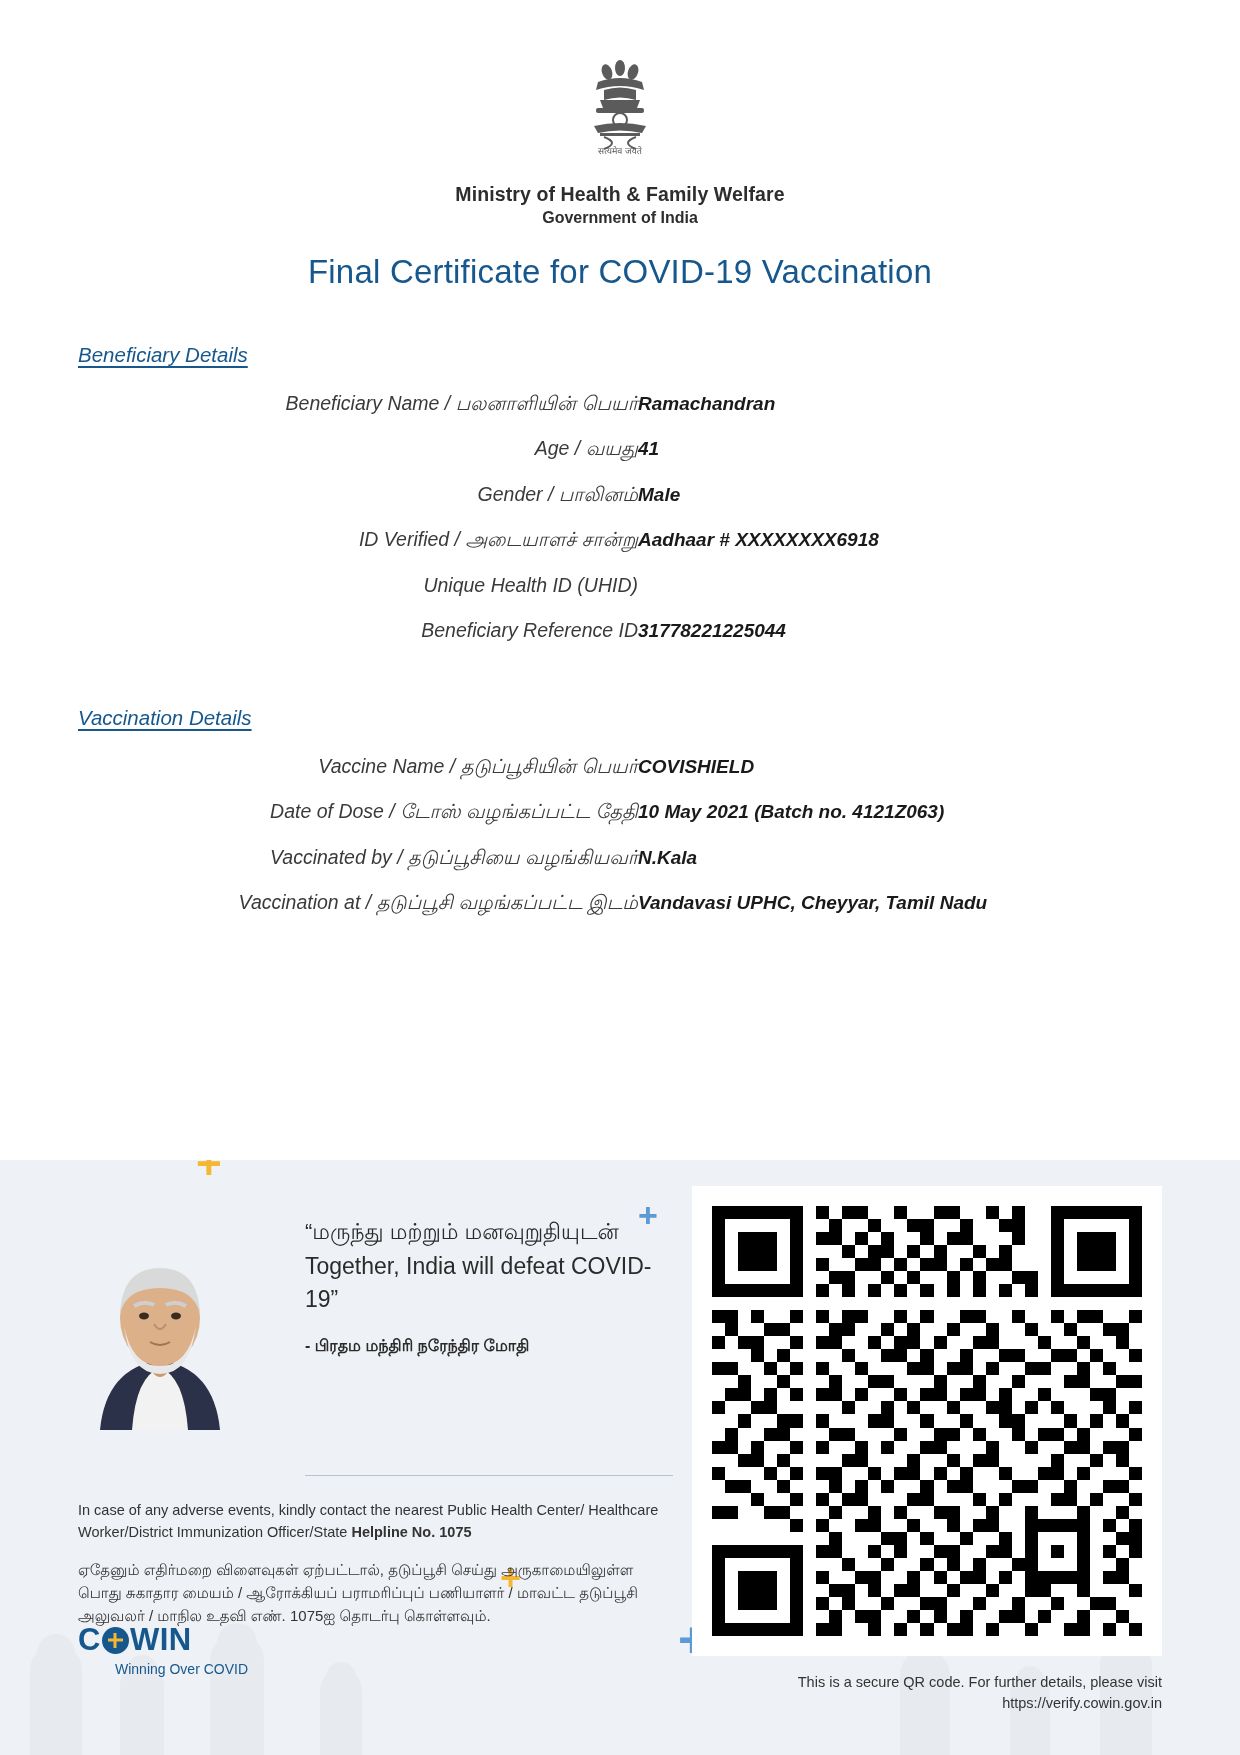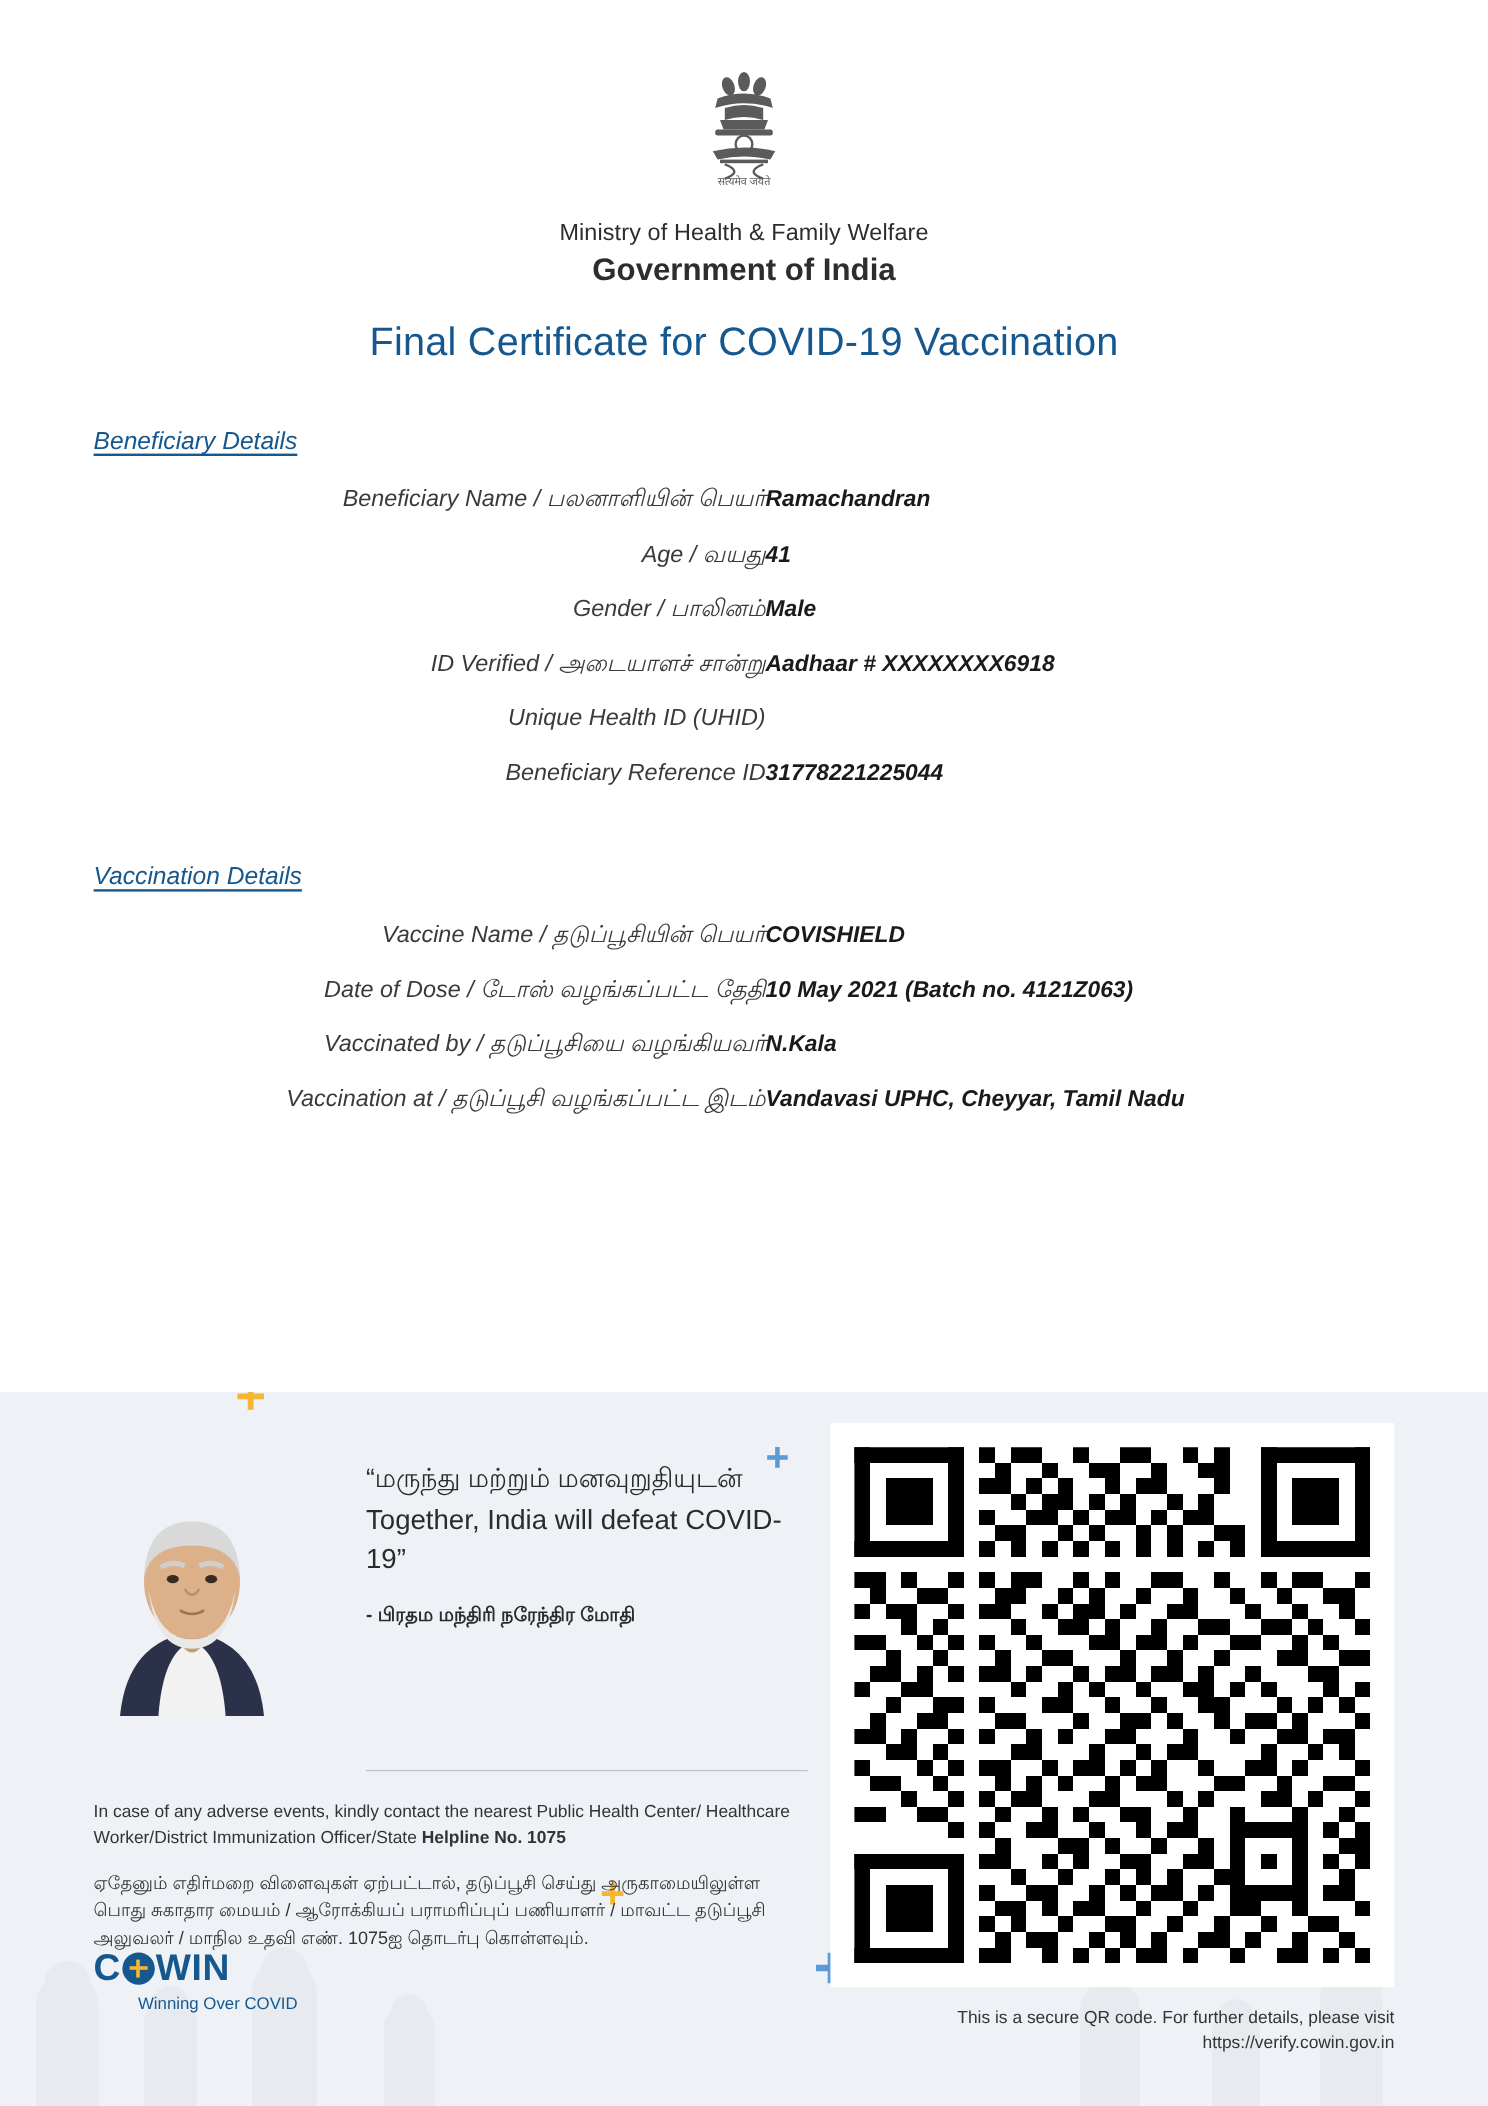--- a/index.html
+++ b/index.html
@@ -23,27 +23,27 @@
     text-align: center;
   }
   .emblem {
     width: 92px;
     height: 125px;
     margin: 0 auto 4px;
     display: block;
   }
   .ministry-line1 {
     font-size: 19.5px;
-    font-weight: normal;
+    font-weight: bold;
     color: #2d2d2d;
     letter-spacing: 0.1px;
     line-height: 1.35;
   }
   .ministry-line2 {
-    font-size: 26px;
+    font-size: 16px;
     font-weight: bold;
     color: #2d2d2d;
     line-height: 1.35;
   }
   .cert-title {
     margin-top: 24px;
     font-size: 33px;
     font-weight: normal;
     color: #16588e;
     letter-spacing: 0.2px;

